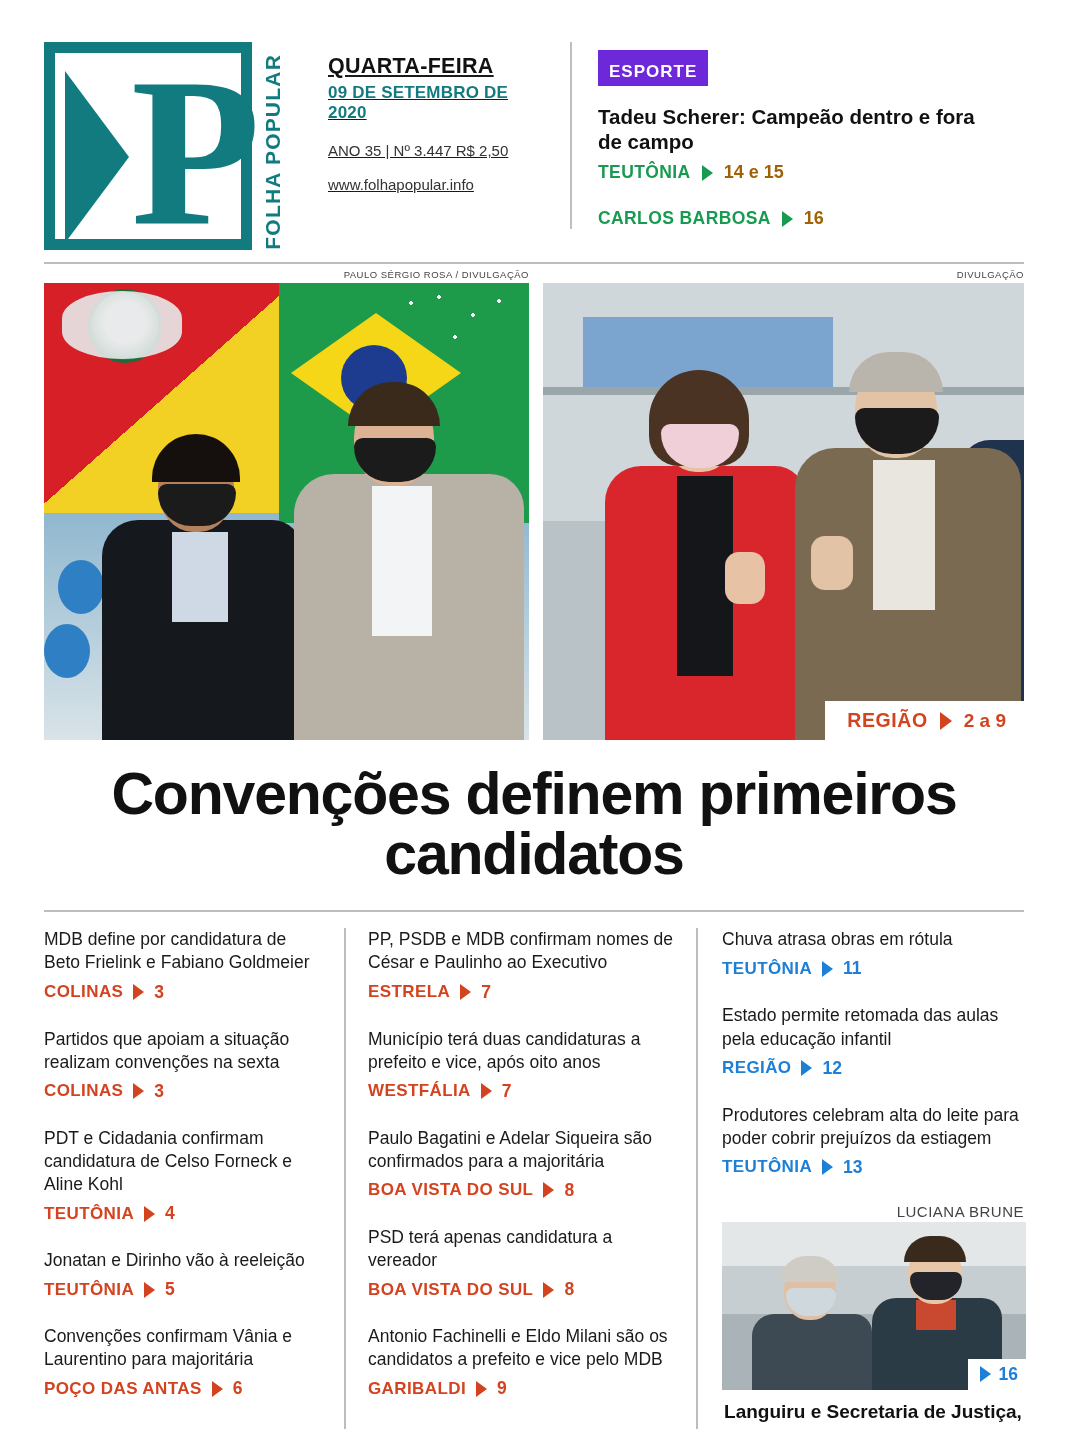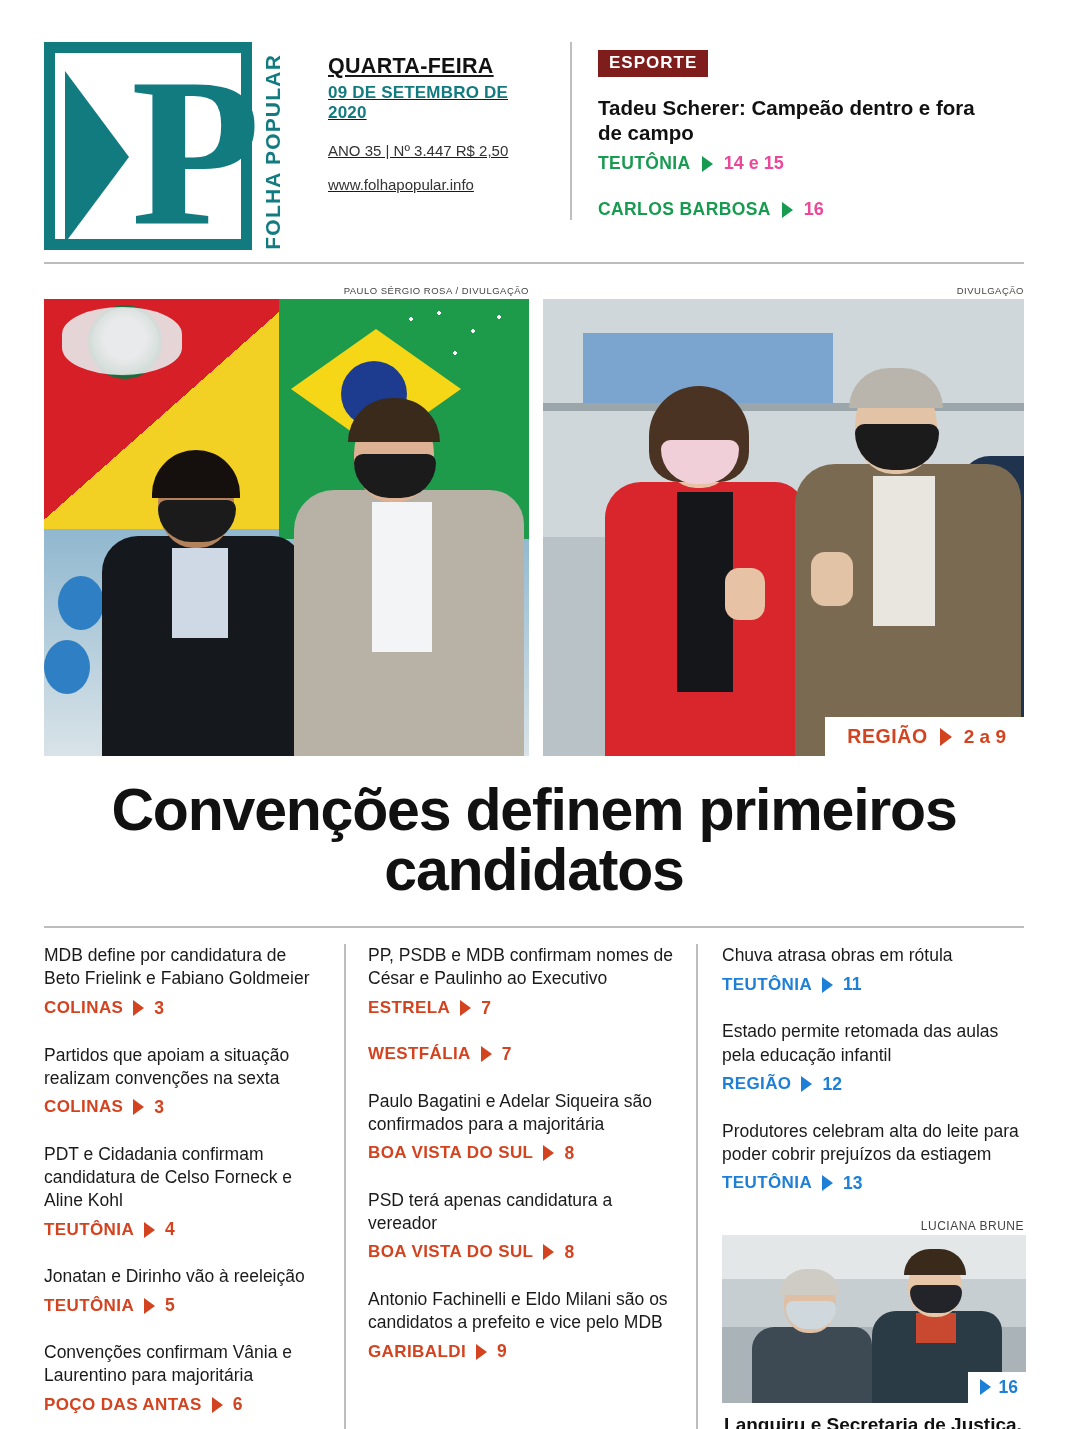--- a/index.html
+++ b/index.html
@@ -100,26 +100,26 @@
 
   .sports-col {
     margin-left: 24px;
     padding-left: 26px;
     border-left: 2px solid #bfbfbf;
     width: 420px;
     padding-top: 8px;
   }
   .esporte-tag {
     display: inline-block;
-    background: #7f1d1d;
+    background: #6d28d9;
     color: #fff;
     font-size: 17px;
     font-weight: bold;
     letter-spacing: 1px;
-    padding: 3px 11px 4px;
+    padding: 12px 11px 4px;
   }
   .sport-item { margin-top: 18px; }
   .sport-item.second { margin-top: 25px; }
   .sport-head {
     font-size: 20.5px;
     font-weight: bold;
     line-height: 1.22;
     color: #111;
   }
   .sport-ref {
@@ -136,30 +136,30 @@
   }
   .tri-green {
     width: 0; height: 0;
     border-left: 11px solid #179b50;
     border-top: 8px solid transparent;
     border-bottom: 8px solid transparent;
   }
   .sport-page {
     font-size: 18px;
     font-weight: bold;
-    color: #ec4899;
+    color: #a16207;
   }
 
   .top-rule { border-top: 2px solid #bdbdbd; margin-top: 10px; }
 
   
   .credit-row {
     display: flex;
     gap: 14px;
-    margin-top: 21px;
+    margin-top: 5px;
   }
   .credit {
     font-size: 9.5px;
     letter-spacing: 0.5px;
     color: #444;
     text-align: right;
   }
   .credit.left { width: 490px; }
   .credit.right { width: 486px; }
 
@@ -305,21 +305,21 @@
   }
   .brief-page { font-size: 17.5px; font-weight: bold; }
   .orange .brief-place, .orange .brief-page { color: #d4431f; }
   .orange .tri { border-left-color: #d4431f; }
   .blue .brief-place, .blue .brief-page { color: #1d7fd6; }
   .blue .tri { border-left-color: #1d7fd6; }
   .tri { width:0; height:0; border-left: 11px solid #d4431f; border-top: 8px solid transparent; border-bottom: 8px solid transparent; }
 
   
   .c3-photo-credit {
-    font-size: 12px; letter-spacing: 0.5px; color: #444; text-align: right;
+    font-size: 15px; letter-spacing: 0.5px; color: #444; text-align: right;
     margin-top: 6px;
   }
   .c3-photo {
     position: relative; width: 304px; height: 168px; overflow: hidden;
     background: #9fa7ab; margin-top: 2px;
   }
   .c3-photo .bg { position:absolute; inset:0; background: linear-gradient(to bottom, #c6ced1 0 55%, #aab4b8 55% 100%); }
   .c3-photo .bg:before { content:""; position:absolute; left:0; top:0; width:100%; height:44px; background:#e3e7e8; }
   .p1 { position:absolute; bottom:0; left:30px; width:120px; height:130px; }
   .p1 .head { position:absolute; left:32px; top:0; width:52px; height:60px; border-radius:50% 50% 46% 46%; background:#e0c0a4; }
@@ -509,20 +509,21 @@
     <div class="col c2">
       <div class="brief orange">
         <div class="brief-title">PP, PSDB e MDB confirmam nomes de César e Paulinho ao Executivo</div>
         <div class="brief-ref">
           <span class="brief-place">ESTRELA</span>
           <span class="tri"></span>
           <span class="brief-page">7</span>
         </div>
       </div>
       <div class="brief orange">
+        <div class="brief-title">Município terá duas candidaturas a prefeito e vice, após oito anos</div>
         <div class="brief-ref">
           <span class="brief-place">WESTFÁLIA</span>
           <span class="tri"></span>
           <span class="brief-page">7</span>
         </div>
       </div>
       <div class="brief orange">
         <div class="brief-title">Paulo Bagatini e Adelar Siqueira são confirmados para a majoritária</div>
         <div class="brief-ref">
           <span class="brief-place">BOA VISTA DO SUL</span>

